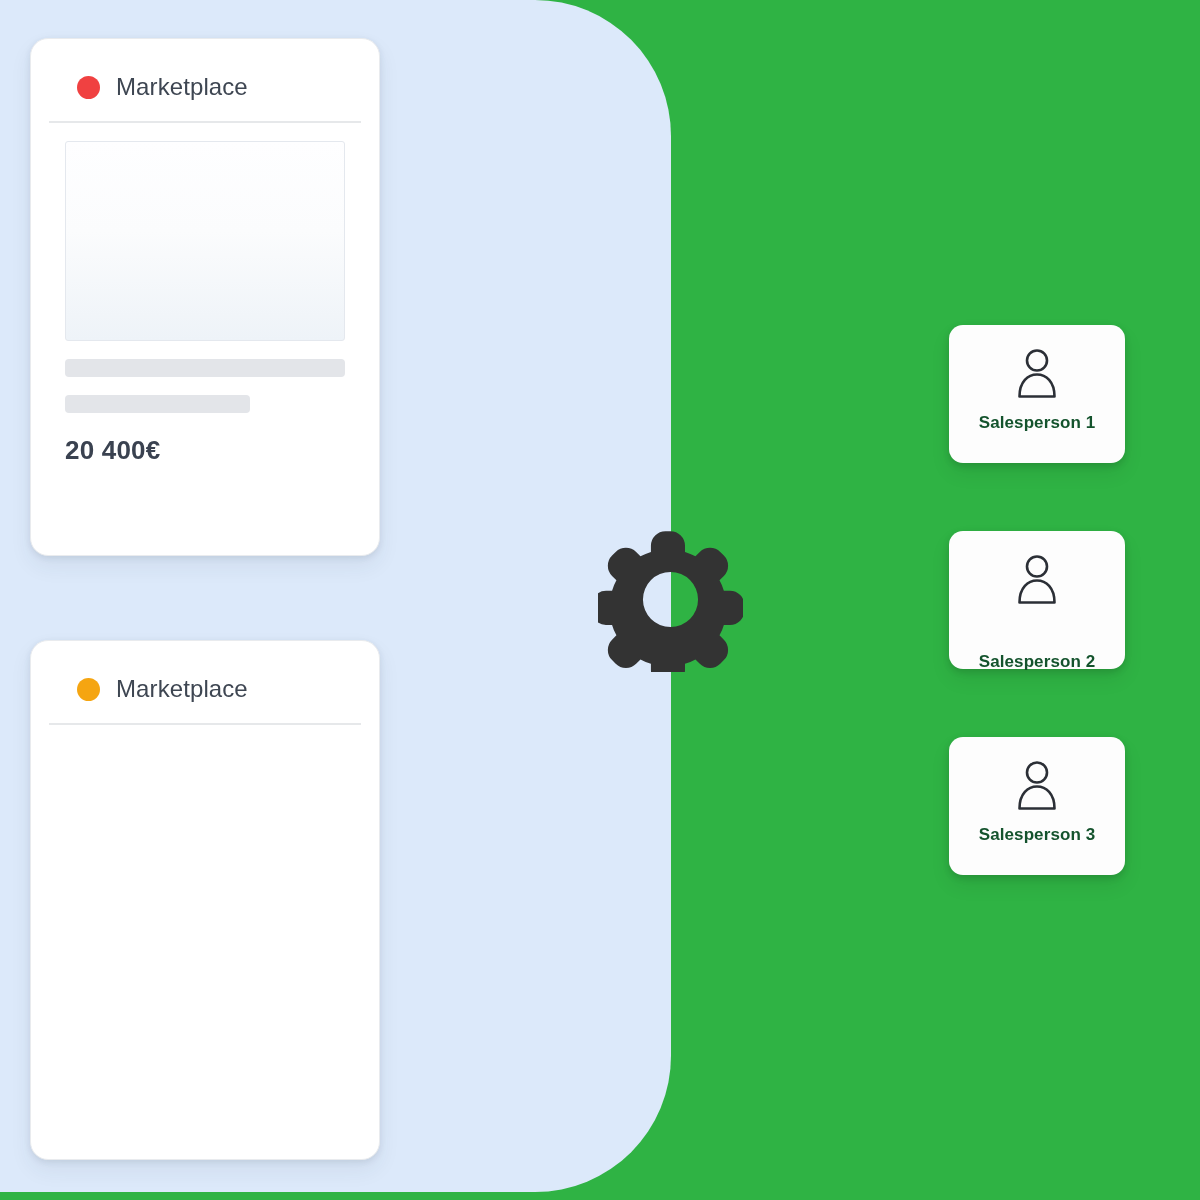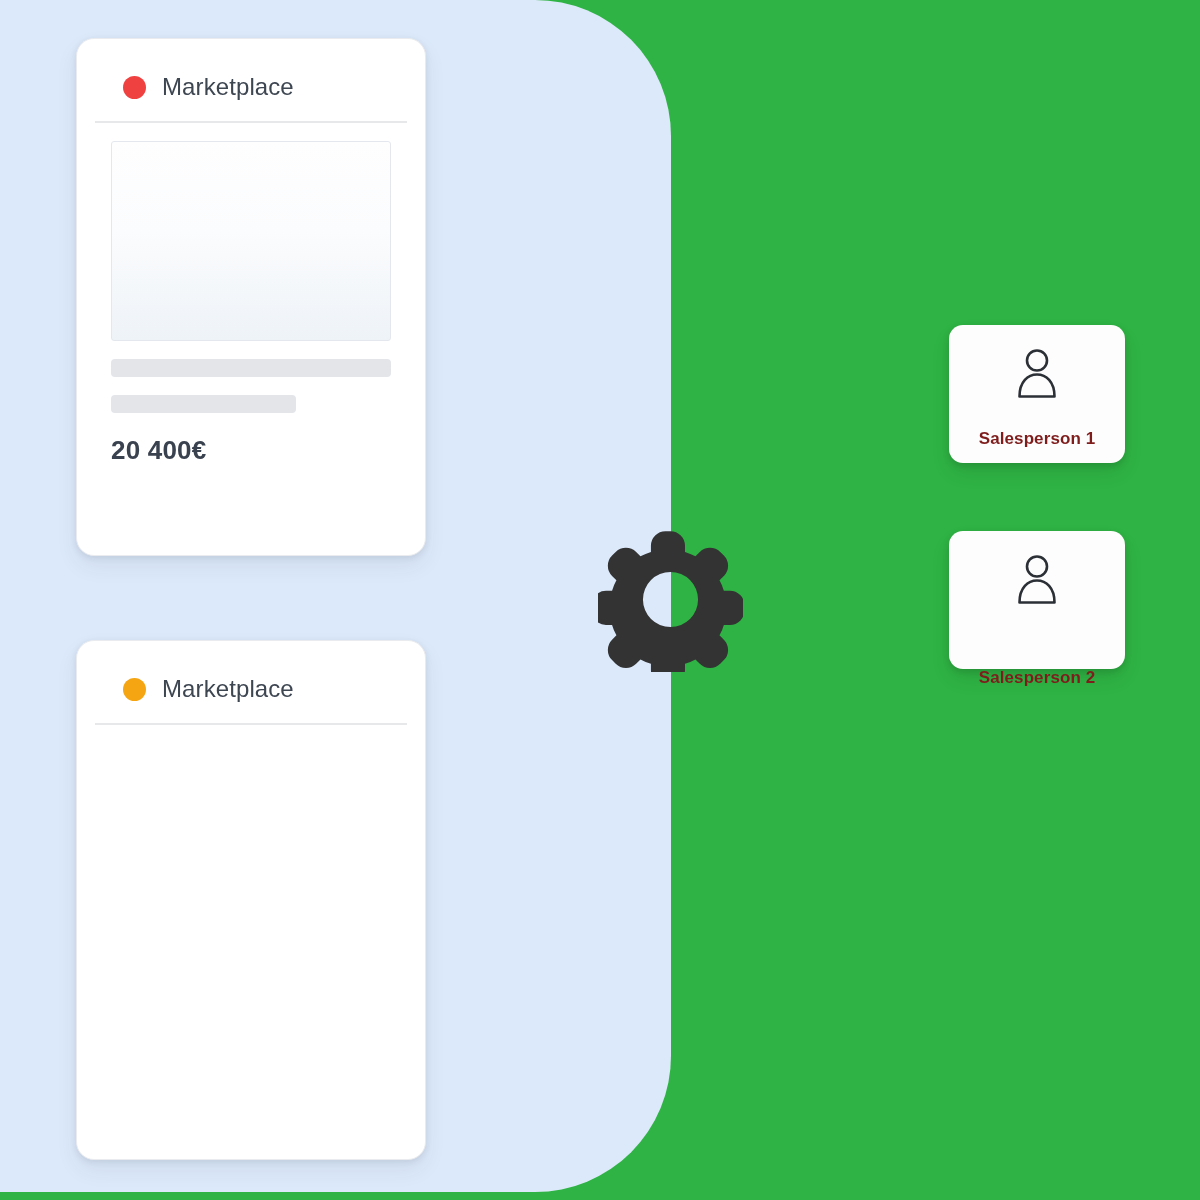--- a/index.html
+++ b/index.html
@@ -43,21 +43,20 @@
 
   
   .mk-card {
     position: absolute;
     background: #ffffff;
     border-radius: 18px;
     border: 1px solid #e9ebee;
     box-shadow: 0 2px 6px rgba(40,50,70,0.10), 0 10px 22px rgba(40,50,70,0.07);
     box-sizing: border-box;
     padding: 8px 8px 8px 8px;
-    margin-left: 46px;
   }
   .mk-card-inner {
     width: 100%;
     height: 100%;
     background: #ffffff;
     border-radius: 12px;
     box-sizing: border-box;
     position: relative;
   }
   .mk-card--1 { left: 30px; top: 38px;  width: 350px; height: 518px; }
@@ -137,24 +136,24 @@
     padding-top: 22px;
   }
   .sp-card--1 { left: 949px; top: 325px; }
   .sp-card--2 { left: 949px; top: 531px; gap: 33px; }
   .sp-card--3 { left: 949px; top: 737px; }
 
   .sp-icon { width: 50px; height: 54px; }
   .sp-icon svg { display: block; width: 50px; height: 54px; }
 
   .sp-label {
-    margin-top: 28px;
+    margin-top: 12px;
     font-size: 17px;
     font-weight: bold;
-    color: #7f1d1d;
+    color: #14532d;
     letter-spacing: 0.1px;
   }
 
   
   .bottom-strip {
     position: absolute;
     left: 0;
     bottom: 0;
     width: 1200px;
     height: 8px;
@@ -239,16 +238,25 @@
   <div class="sp-card sp-card--2">
     <span class="sp-icon">
       <svg viewBox="0 0 50 54" xmlns="http://www.w3.org/2000/svg" aria-hidden="true">
         <circle cx="25" cy="13.5" r="10" fill="none" stroke="#2b2f36" stroke-width="2.6"></circle>
         <path d="M7.5 49.5 C7.5 34.5 16 27.5 25 27.5 C34 27.5 42.5 34.5 42.5 49.5 Z" fill="none" stroke="#2b2f36" stroke-width="2.6" stroke-linejoin="round"></path>
       </svg>
     </span>
     <span class="sp-label">Salesperson 2</span>
   </div>
 
+  <div class="sp-card sp-card--3">
+    <span class="sp-icon">
+      <svg viewBox="0 0 50 54" xmlns="http://www.w3.org/2000/svg" aria-hidden="true">
+        <circle cx="25" cy="13.5" r="10" fill="none" stroke="#2b2f36" stroke-width="2.6"></circle>
+        <path d="M7.5 49.5 C7.5 34.5 16 27.5 25 27.5 C34 27.5 42.5 34.5 42.5 49.5 Z" fill="none" stroke="#2b2f36" stroke-width="2.6" stroke-linejoin="round"></path>
+      </svg>
+    </span>
+    <span class="sp-label">Salesperson 3</span>
+  </div>
 
   <div class="bottom-strip"></div>
 
 </div>
 
 </body></html>

